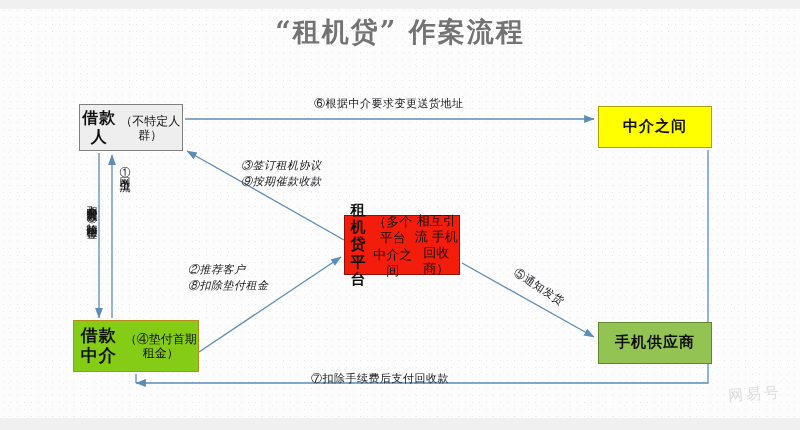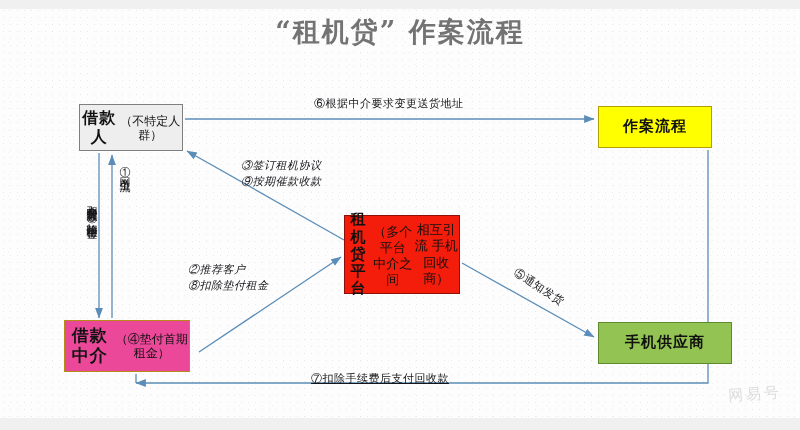--- a/index.html
+++ b/index.html
@@ -35,41 +35,41 @@
   .node .t1{font-weight:bold;letter-spacing:1px;}
   .node .t2{font-size:12px;margin-top:2px;letter-spacing:0px;}
 
   #node-borrower{
     left:79px;top:104px;width:104px;height:47px;
     background:#eeeeee;border:1.5px solid #7f7f7f;
   }
   #node-borrower .t1{font-size:16px;}
 
   #node-agent{
-    left:64px;top:320px;width:126px;height:52px;
-    background:#ec4899;border:1.5px solid #b78b18;
+    left:73px;top:320px;width:126px;height:52px;
+    background:#84cc16;border:1.5px solid #b78b18;
   }
   #node-agent .t1{font-size:17px;}
 
   #node-platform{
-    left:344px;top:215px;width:116px;height:79px;
+    left:344px;top:215px;width:116px;height:60px;
     background:#f41c0b;border:1.5px solid #8f1007;
     color:#111;
   }
   #node-platform .t1{font-size:15px;}
   #node-platform .t2{font-size:13px;line-height:1.25;margin-top:3px;}
 
   #node-recycler{
     left:598px;top:106px;width:114px;height:42px;
     background:#ffff00;border:1.5px solid #b3a000;
   }
   #node-recycler .t1{font-size:15px;}
 
   #node-supplier{
-    left:598px;top:322px;width:134px;height:42px;
+    left:598px;top:322px;width:114px;height:42px;
     background:#92c353;border:1.5px solid #5f8a2c;
   }
   #node-supplier .t1{font-size:15px;color:#111;}
 
   #page-title{
     position:absolute;left:0;top:14px;width:800px;
     text-align:center;
     font-family:"DejaVu Serif","Liberation Serif",serif;
     font-weight:bold;font-size:27px;letter-spacing:2px;color:#737373;
   }
@@ -84,21 +84,21 @@
   .lbl.vert{
     writing-mode:vertical-rl;
     text-orientation:upright;
     white-space:nowrap;
     letter-spacing:1px;
   }
   #lbl-6{left:314px;top:96px;}
   #lbl-39{left:241px;top:158px;font-style:italic;}
   #lbl-24{left:188px;top:262px;font-style:italic;}
   #lbl-5{left:519px;top:265px;transform:rotate(33deg);transform-origin:left top;}
-  #lbl-7{left:311px;top:371px;text-decoration:underline;}
+  #lbl-7{left:311px;top:371px;}
   #lbl-1{left:116px;top:157px;}
   #lbl-8{left:83px;top:196px;}
 
   #watermark{
     position:absolute;right:18px;bottom:26px;
     font-size:15px;color:rgba(150,150,150,.30);
     font-family:"DejaVu Sans","Liberation Sans",sans-serif;
     letter-spacing:3px;
     transform:rotate(-4deg);
     pointer-events:none;
@@ -153,21 +153,21 @@
   <span class="t2">（④垫付首期租金）</span>
 </div>
 
 <div class="node" id="node-platform">
   <span class="t1">租机贷平台</span>
   <span class="t2">（多个平台 中介之间</span>
   <span class="t2" style="margin-top:0">相互引流 手机回收商）</span>
 </div>
 
 <div class="node" id="node-recycler">
-  <span class="t1">作案流程</span>
+  <span class="t1">中介之间</span>
 </div>
 
 <div class="node" id="node-supplier">
   <span class="t1">手机供应商</span>
 </div>
 
 <div class="lbl" id="lbl-6">
   <span class="ln">⑥根据中介要求变更送货地址</span>
 </div>
 

